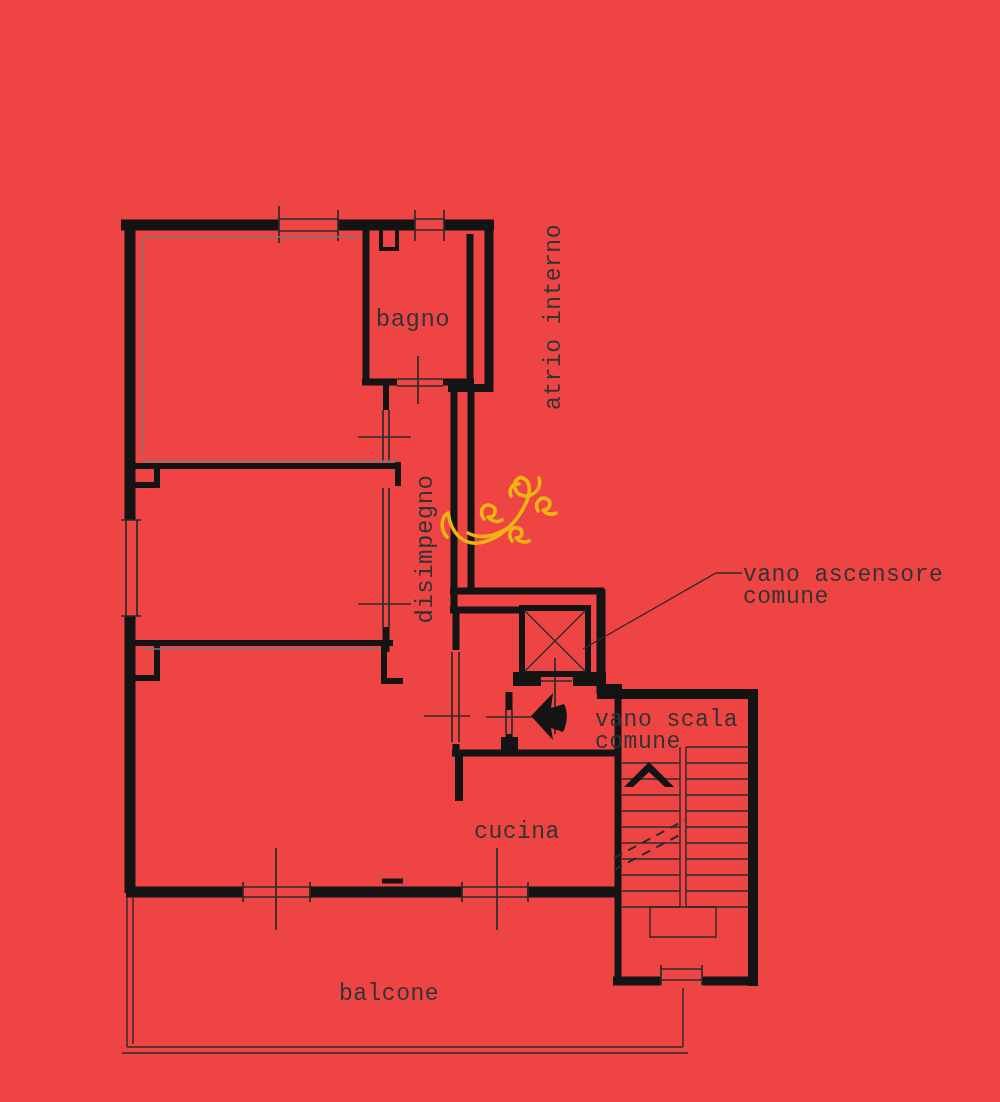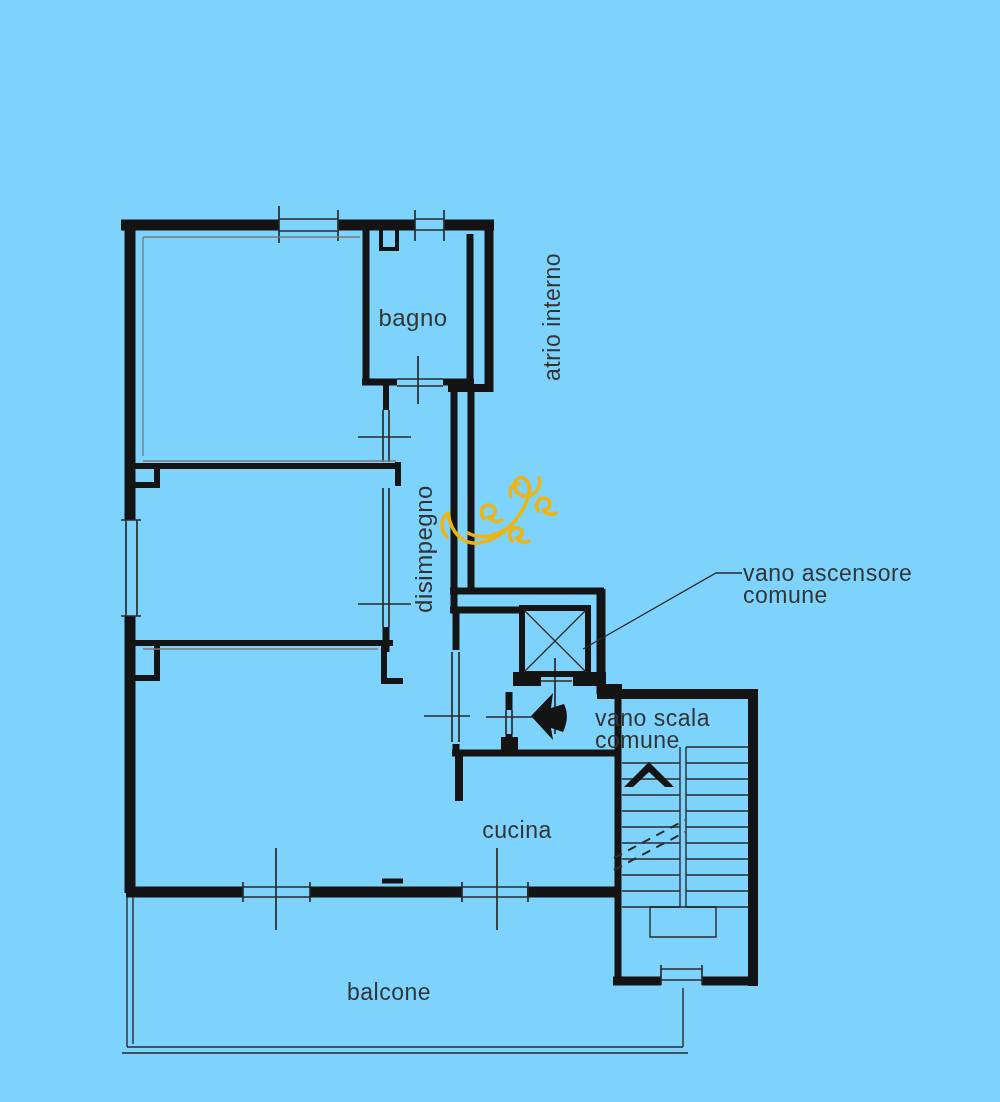--- a/index.html
+++ b/index.html
@@ -1,20 +1,20 @@
 <!DOCTYPE html>
 <html><head>
 <meta charset="utf-8">
 <style>
   html,body { margin:0; padding:0; background:#ffffff; }
   .stage {
     position:relative;
     width:1000px; height:1102px;
-    background:#7dd3fc;
-    font-family:Liberation Sans, sans-serif;
+    background:#ef4444;
+    font-family:Liberation Mono, monospace;
     overflow:hidden;
   }
   svg { position:absolute; left:0; top:0; }
 
   
   .w11 { stroke:#141414; stroke-width:11; fill:none; }
   .w10 { stroke:#141414; stroke-width:10; fill:none; }
   .w9  { stroke:#141414; stroke-width:9;  fill:none; }
   .w8  { stroke:#141414; stroke-width:8;  fill:none; }
   .w7  { stroke:#141414; stroke-width:7;  fill:none; }

